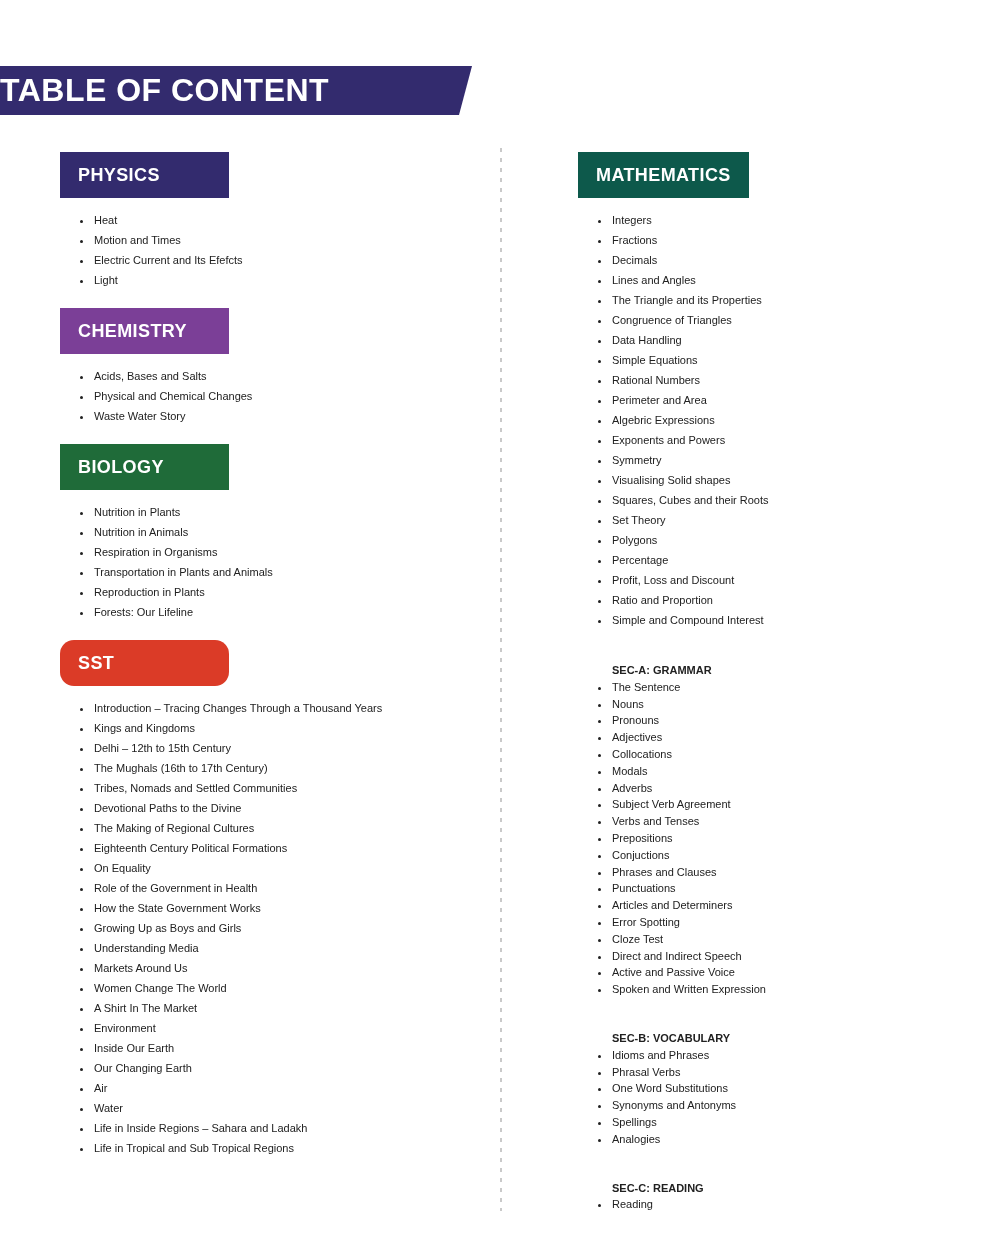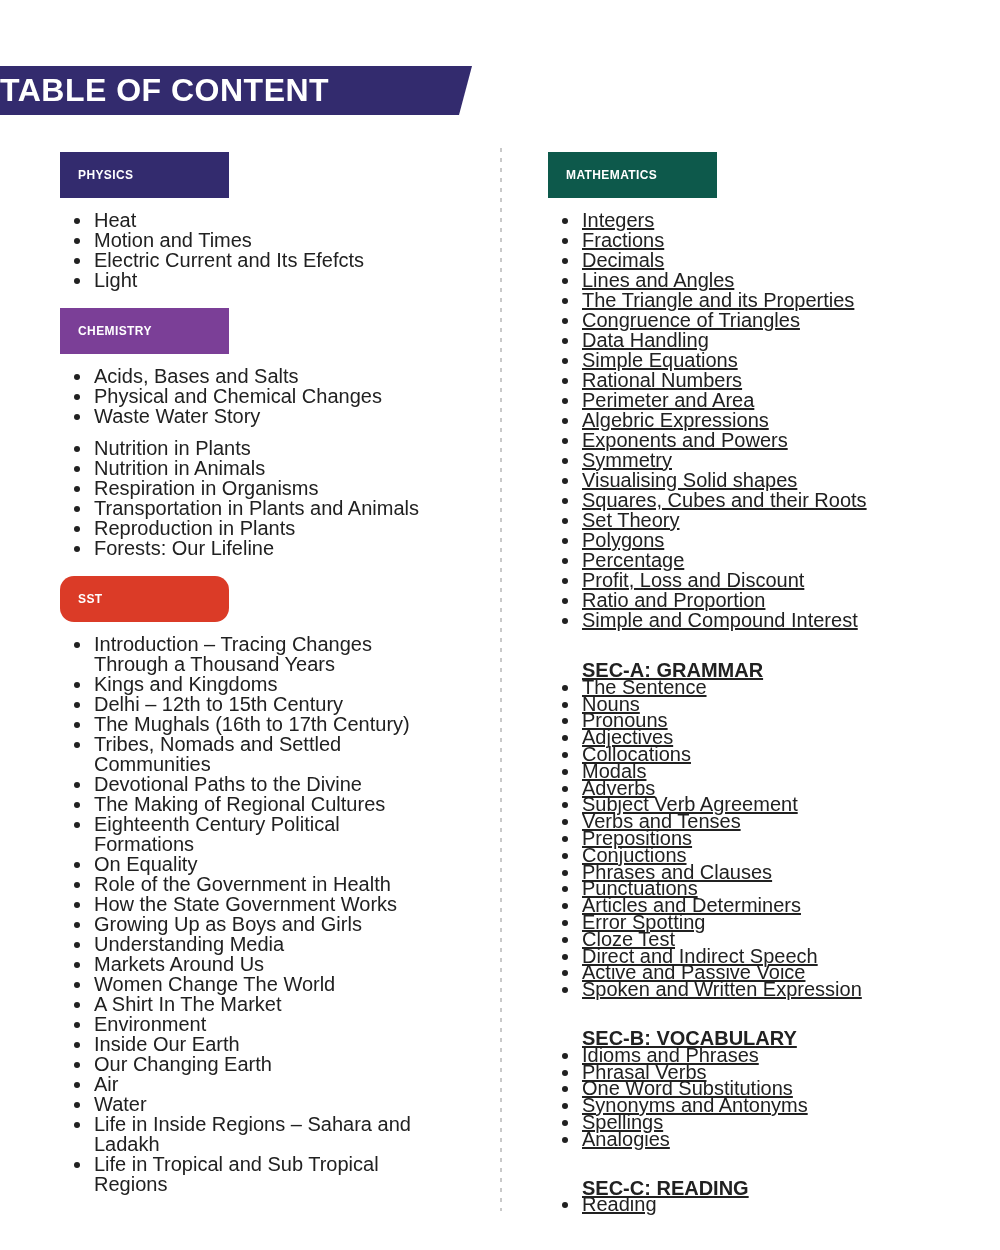--- a/index.html
+++ b/index.html
@@ -11,34 +11,34 @@
   .title-banner{
     position:absolute;top:66px;left:0;width:472px;height:49px;
     clip-path:polygon(0 0,100% 0,calc(100% - 13px) 100%,0 100%);
     display:flex;align-items:center;box-sizing:border-box;
   }
   .title-banner span{
     color:#ffffff;font-size:32px;font-weight:800;letter-spacing:0.5px;
   }
   .col{position:absolute;top:152px;}
   .col-left{left:60px;width:420px;}
-  .col-right{left:548px;width:410px;text-decoration:underline;}
+  .col-right{left:578px;width:410px;}
   .divider{
     position:absolute;left:500px;top:148px;height:1063px;width:2px;
     background:repeating-linear-gradient(to bottom,#c9c9c9 0 4px,transparent 4px 10px);
   }
   .subject-header{
     height:46px;min-width:169px;box-sizing:border-box;display:inline-flex;
     align-items:center;padding:0 18px;margin-top:18px;
   }
   .subject:first-child .subject-header{margin-top:0;}
-  .subject-header span{color:#ffffff;font-size:12px;font-weight:700;letter-spacing:0.4px;}
+  .subject-header span{color:#ffffff;font-size:18px;font-weight:700;letter-spacing:0.4px;}
   ul.chapters{
     margin:12px 0 0 0;padding:0 0 0 33px;list-style:disc outside;
-    font-size:20px;line-height:20px;max-width:352px;
+    font-size:11px;line-height:20px;max-width:352px;
   }
   ul.chapters li{padding-left:1px;}
   .col-right ul.chapters{line-height:20px;}
   ul.chapters.tight{line-height:16.8px;margin-top:13px;}
   ul.chapters li.sub{list-style:none;font-weight:700;margin-top:32px;}
 </style>
 </head>
 <body>
 
 <div class="title-banner" style="background-color: rgb(51, 43, 110);">
@@ -65,20 +65,23 @@
       <span>CHEMISTRY</span>
     </div>
     <ul class="chapters">
         <li>Acids, Bases and Salts</li>
         <li>Physical and Chemical Changes</li>
         <li>Waste Water Story</li>
       </ul>
   </section>
 
   <section class="subject">
+    <div class="subject-header" style="background-color: rgb(31, 107, 57);">
+      <span>BIOLOGY</span>
+    </div>
     <ul class="chapters">
         <li>Nutrition in Plants</li>
         <li>Nutrition in Animals</li>
         <li>Respiration in Organisms</li>
         <li>Transportation in Plants and Animals</li>
         <li>Reproduction in Plants</li>
         <li>Forests: Our Lifeline</li>
       </ul>
   </section>
 

